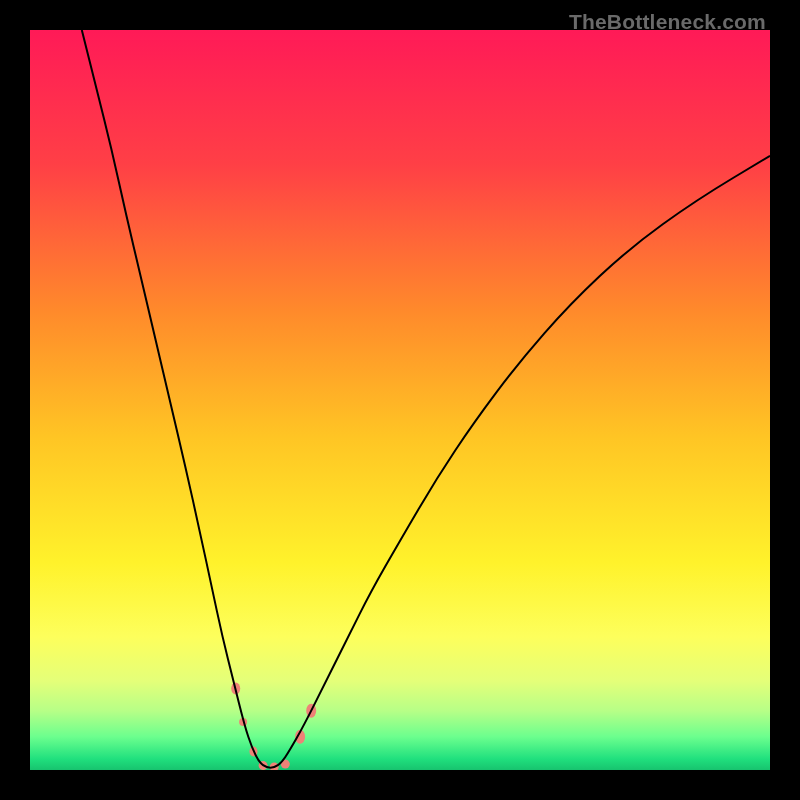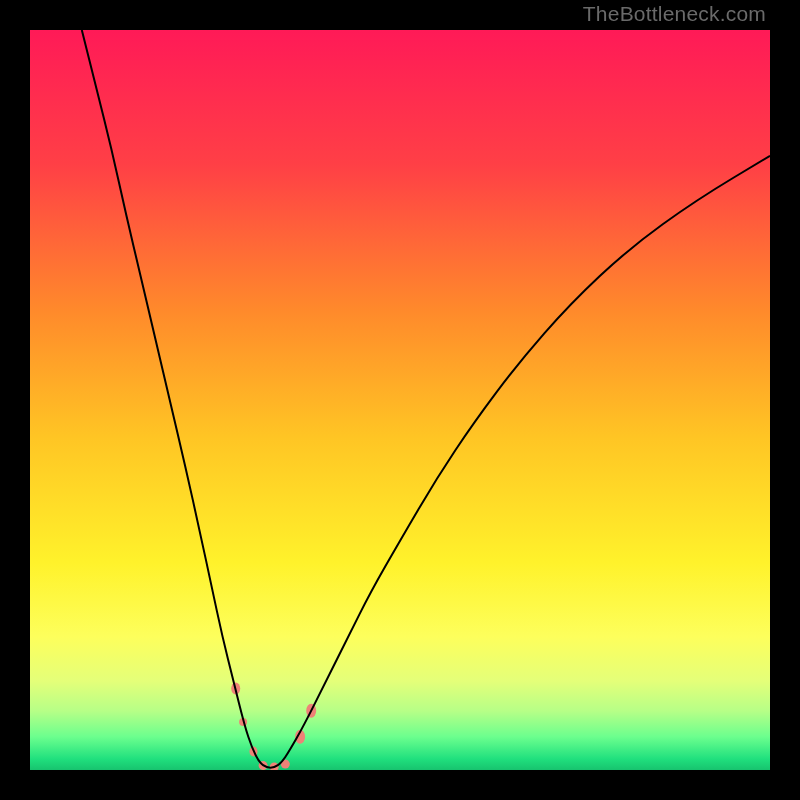--- a/index.html
+++ b/index.html
@@ -28,25 +28,25 @@
   .gradient-bg {
     position: absolute;
     inset: 0;
   }
   .svg-layer {
     position: absolute;
     inset: 0;
   }
   .watermark {
     position: absolute;
-    top: 2px;
+    top: 10px;
     right: 34px;
     color: #6a6a6a;
     font-size: 21px;
-    font-weight: 400;
+    font-weight: 700;
     letter-spacing: 0.2px;
   }
 </style>
 </head>
 <body>
 
 <div class="chart-wrap">
   <div class="plot-area">
     <svg class="gradient-bg" viewBox="0 0 740 740" preserveAspectRatio="none">
       <defs>

